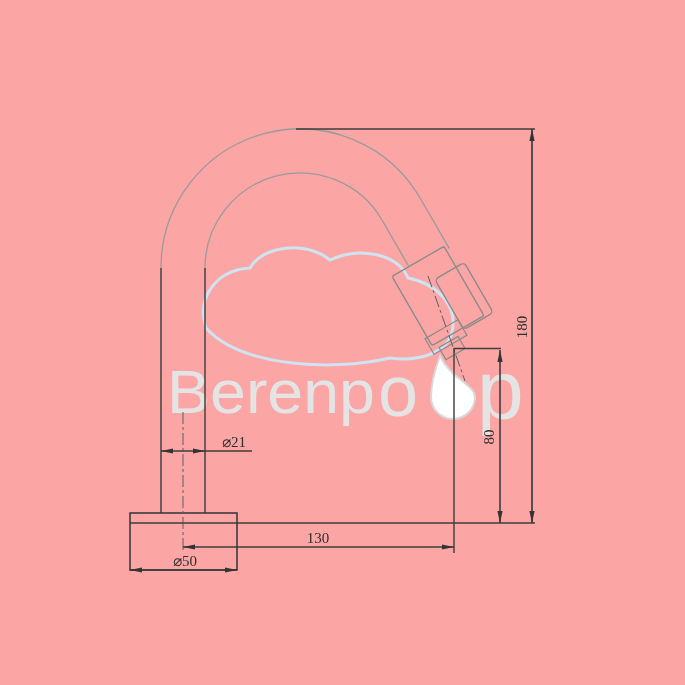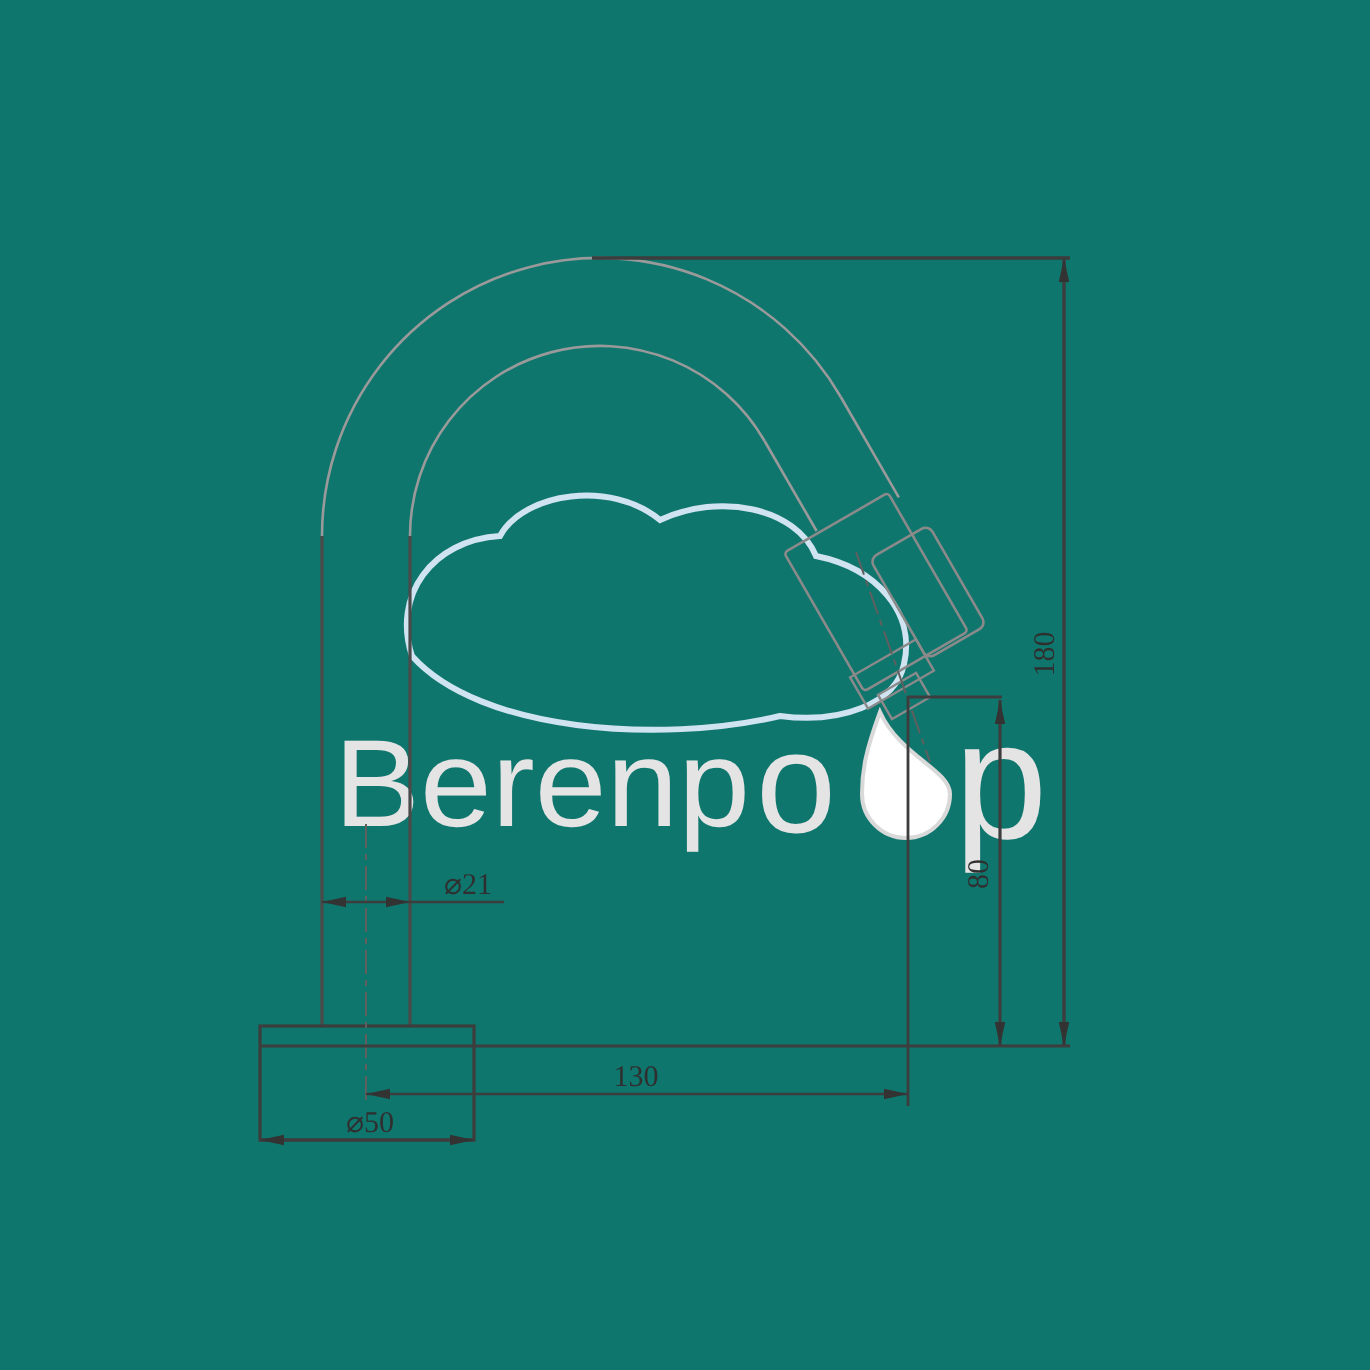--- a/index.html
+++ b/index.html
@@ -1,19 +1,19 @@
 <!DOCTYPE html>
 <html><head>
 <meta charset="utf-8">
 <style>
   html,body{margin:0;padding:0;background:#ffffff;}
   .page{
     position:relative;
     width:685px;height:685px;
-    background:#0f766e;
+    background:#fca5a5;
     overflow:hidden;
     font-family:"Liberation Sans", sans-serif;
   }
   svg{display:block;}
   .dim-text{
     font-family:"Liberation Serif","DejaVu Sans",serif;
     font-size:15px;
     fill:#2f2f2f;
   }
   .wm-text{

